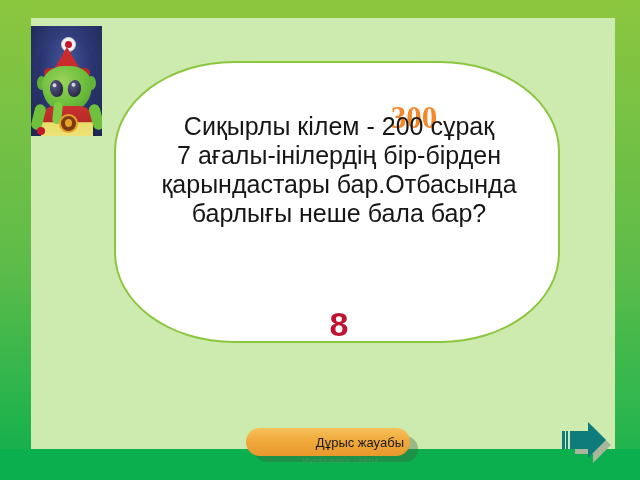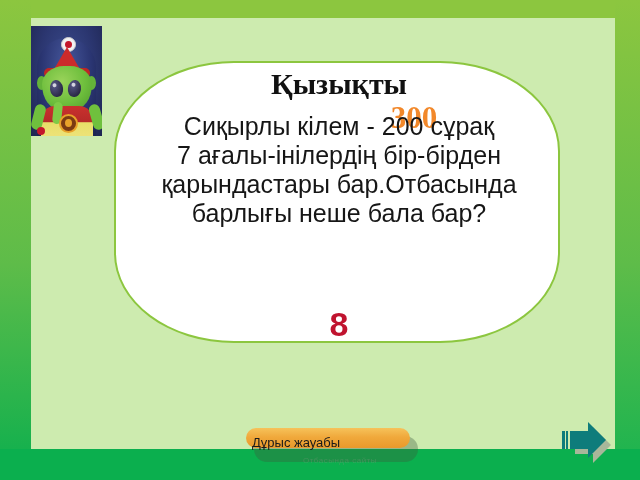--- a/index.html
+++ b/index.html
@@ -304,28 +304,28 @@
     width: 164px;
     height: 26px;
     border-radius: 14px;
     background: rgba(60,90,60,.35);
   }
   #answer-button {
     position: absolute;
     left: 0;
     top: 0;
     width: 164px;
-    height: 20px;
+    height: 28px;
     border-radius: 14px;
     background: linear-gradient(180deg, #F6C25A 0%, #F0A93C 45%, #E9992B 100%);
     color: #1A1A1A;
     font-family: "Liberation Sans", sans-serif;
     font-size: 13px;
     line-height: 28px;
-    text-align: left;
+    text-align: right;
     border: none;
     cursor: pointer;
     box-sizing: border-box;
   }
   #watermark {
     position: absolute;
     left: 250px;
     top: 456px;
     width: 180px;
     text-align: center;
@@ -370,36 +370,36 @@
     <div class="m-body"></div>
     <div class="m-arm l"></div>
     <div class="m-arm r"></div>
     <div class="m-hand"></div>
     <div class="m-medal"></div>
     <div class="m-dot"></div>
   </div>
 
   <div id="card">
 
-    <div id="title"><span>Қызықты</span><br></div>
+    <div id="title"><br></div>
 
     <div id="title-value">300</div>
 
     <div id="question">Сиқырлы кілем - 200 сұрақ
 7 ағалы-інілердің бір-бірден қарындастары бар.Отбасында барлығы неше бала бар?</div>
 
     <div id="answer">8</div>
   </div>
 
   <div id="answer-button-wrap">
     <div id="answer-button-shadow"></div>
     <button id="answer-button">Дұрыс жауабы</button>
   </div>
 
-  <div id="watermark">Отбасында сайты</div>
+  <div id="watermark">Мұғалімдер сайты</div>
 
   <div id="next-arrow">
     <svg width="54" height="46" viewBox="0 0 54 46">
       <polygon points="12,13 30,13 30,4 48,22 30,40 30,31 12,31" fill="#A8B79A" transform="translate(5,5)"></polygon>
       <polygon points="12,13 30,13 30,4 48,22 30,40 30,31 12,31" fill="#0E7C7B"></polygon>
       <rect x="4" y="13" width="3" height="18" fill="#0E7C7B"></rect>
       <rect x="8" y="13" width="2" height="18" fill="#0E7C7B"></rect>
     </svg>
   </div>
 

